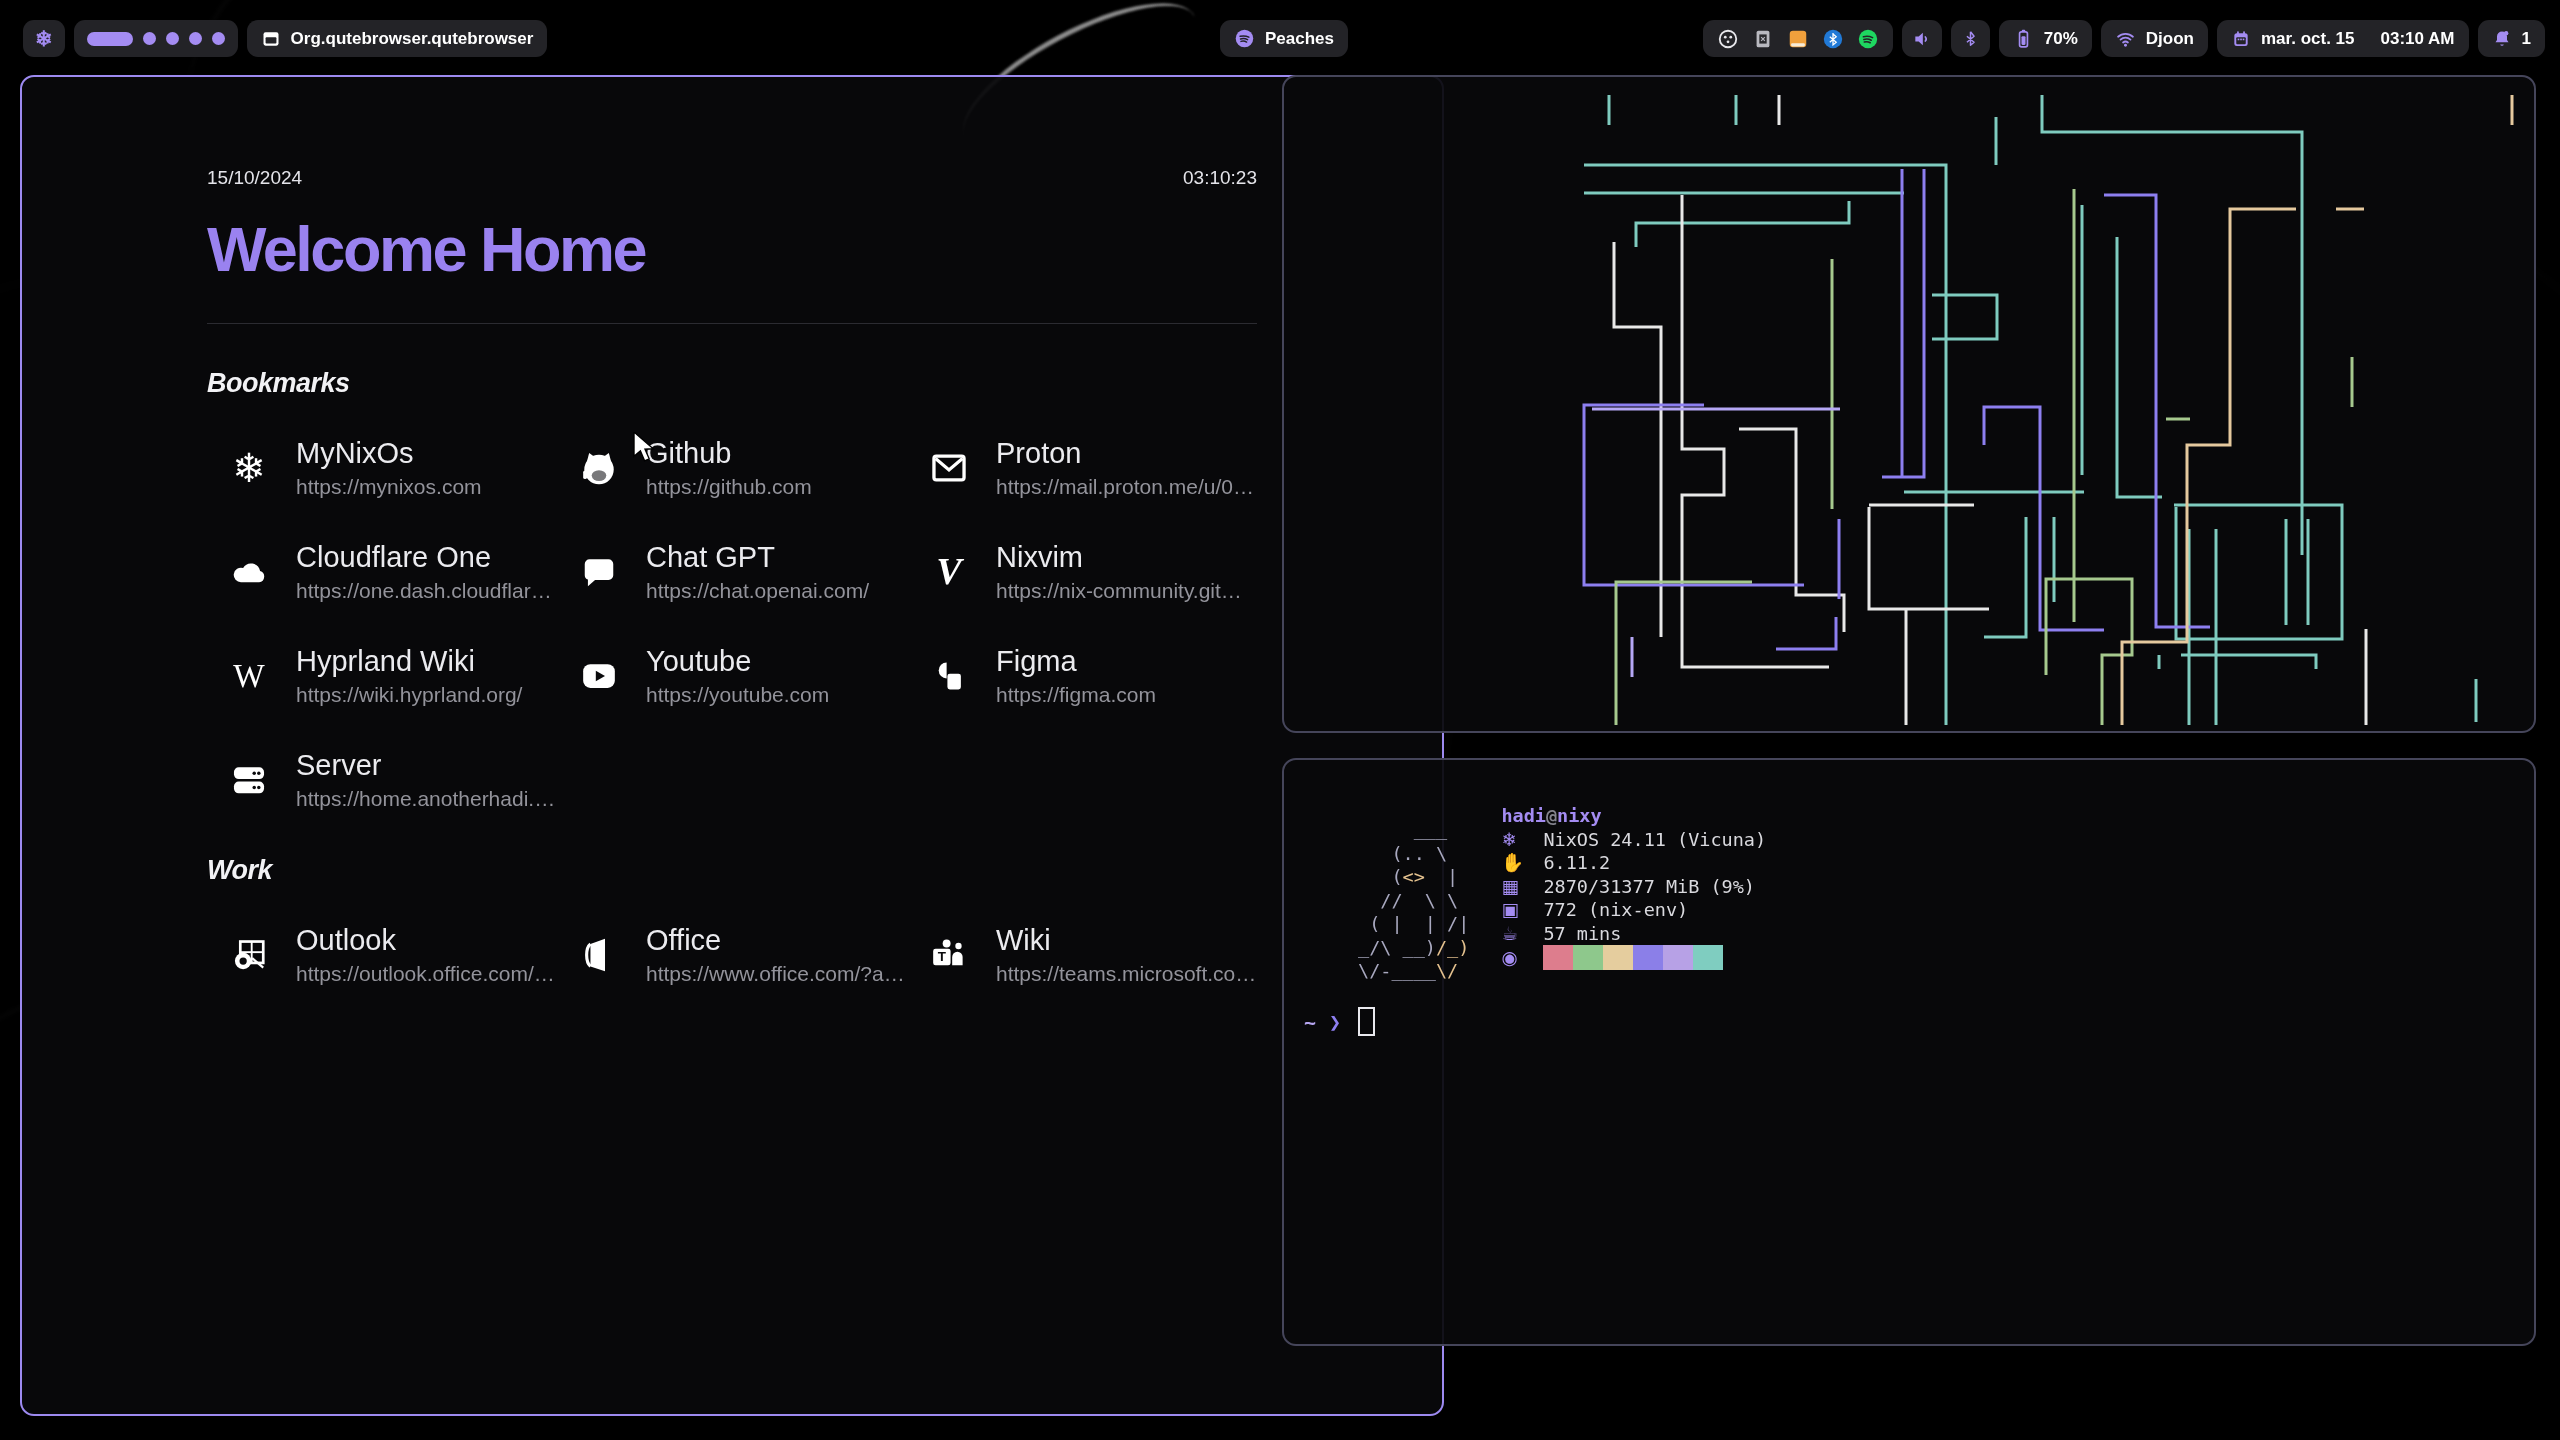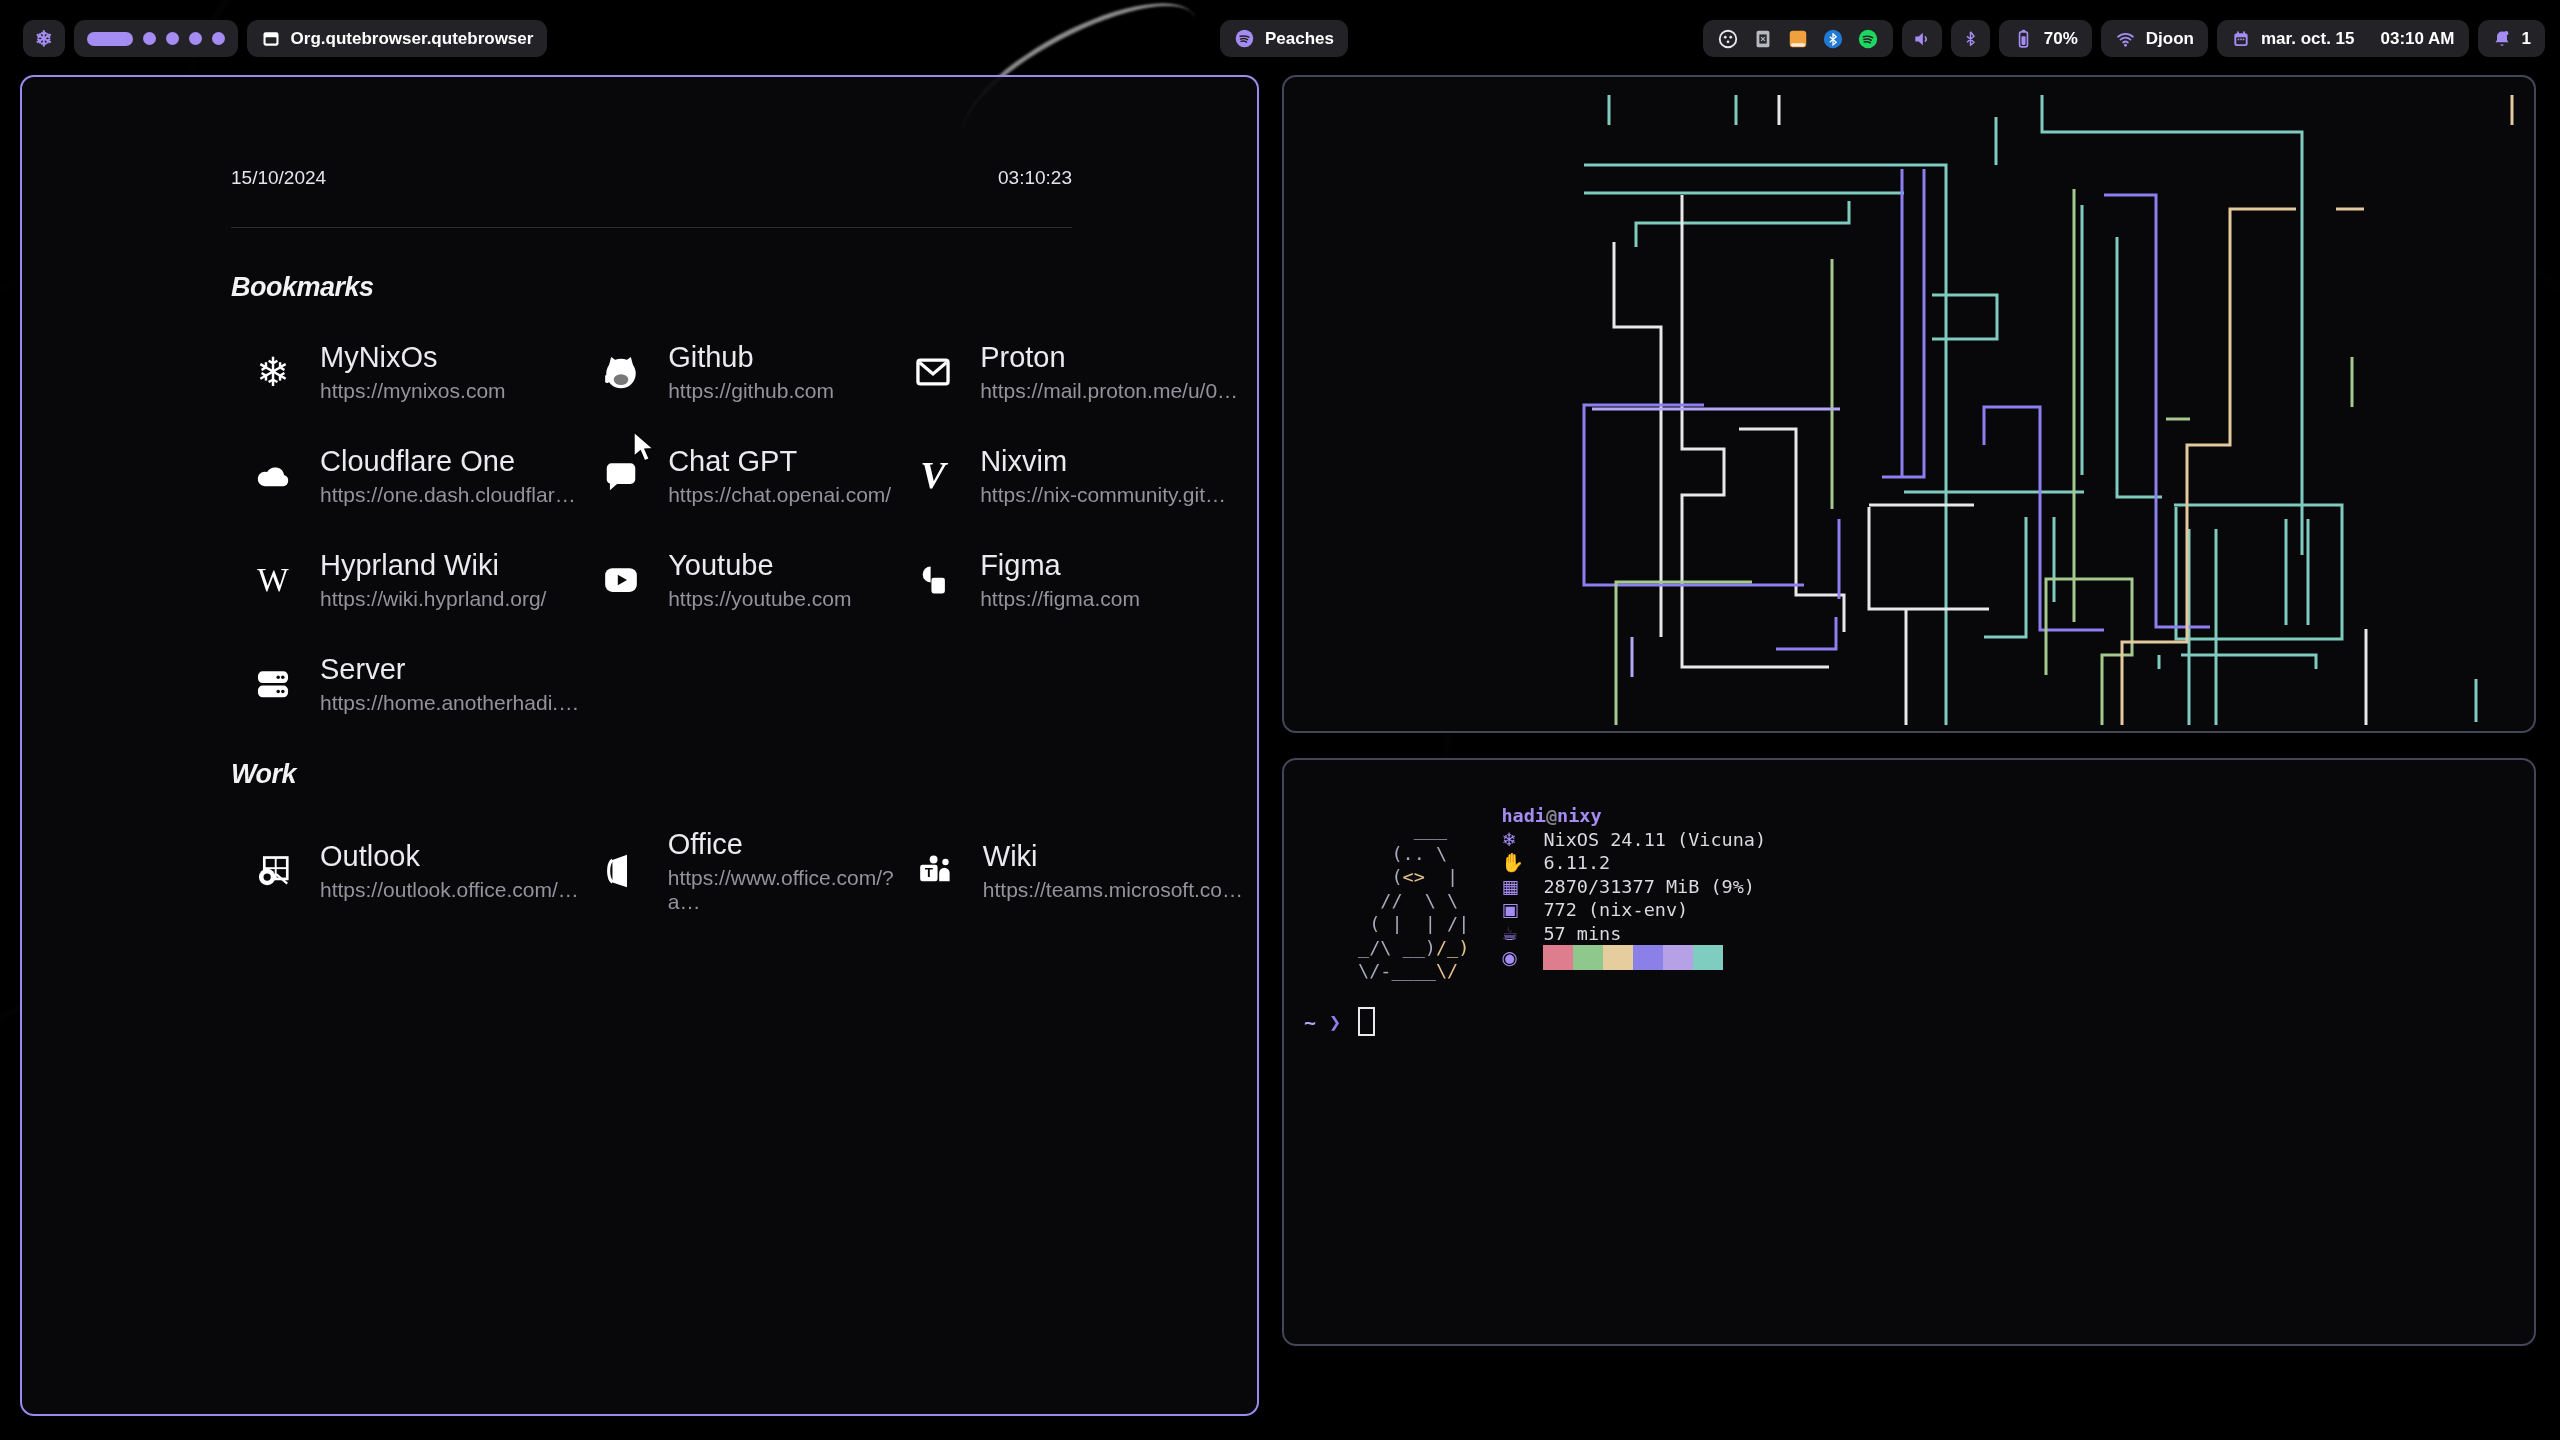--- a/index.html
+++ b/index.html
@@ -28,21 +28,21 @@
   .nixglyph{font-size:21px;color:#a48cf2;line-height:1;}
   .ws-pill{gap:10px;padding:0 13px;}
   .ws-active{width:46px;height:14px;border-radius:7px;background:#a48cf2;}
   .ws-dot{width:13px;height:13px;border-radius:50%;background:#a48cf2;}
   .tray-pill{gap:13px;}
   .icon-pill{padding:0 10px;}
   .clock-sep{width:6px;}
 
   
   .window{position:absolute;background:rgba(9,9,11,.93);border-radius:14px;box-sizing:border-box;}
-  .win-start{left:20px;top:75px;width:1239px;height:1341px;border:2px solid #9d8af0;z-index:20;padding-left:24px;}
+  .win-start{left:20px;top:75px;width:1424px;height:1341px;border:2px solid #9d8af0;z-index:20;}
   .win-pipes{left:1282px;top:75px;width:1254px;height:658px;border:2px solid #45455a;z-index:20;}
   .win-fetch{left:1282px;top:758px;width:1254px;height:588px;border:2px solid #45455a;z-index:20;}
 
   
   .start-content{padding:90px 185px 0 185px;}
   .date-row{display:flex;justify-content:space-between;font-size:19px;color:#e4e4ea;font-weight:500;}
   .start-title{margin:24px 0 0 0;font-size:63px;font-weight:800;letter-spacing:-2.5px;color:#9a82f0;}
   .divider{border:none;border-top:1px solid #2b2b31;margin:38px 0 0 0;}
   .section-heading{margin:44px 0 0 0;font-size:27px;font-weight:700;letter-spacing:-.5px;color:#f2f2f5;font-style:italic;}
   .bm-grid{display:grid;grid-template-columns:repeat(3,1fr);row-gap:42px;margin-top:38px;}
@@ -216,20 +216,21 @@
     </div>
   </div>
 </div>
 
 <div class="window win-start">
   <div class="start-content">
     <div class="date-row">
       <span>15/10/2024</span>
       <span>03:10:23</span>
     </div>
+    <h1 class="start-title">Welcome Home</h1>
     <hr class="divider">
     <div id="sections">
         <h2 class="section-heading">Bookmarks</h2>
         <div class="bm-grid">
           <div class="bm">
             <span class="bm-icon">
               <span style="font-size:40px;line-height:1;">❄</span>
             </span>
             <span>
               <div class="bm-title">MyNixOs</div>

